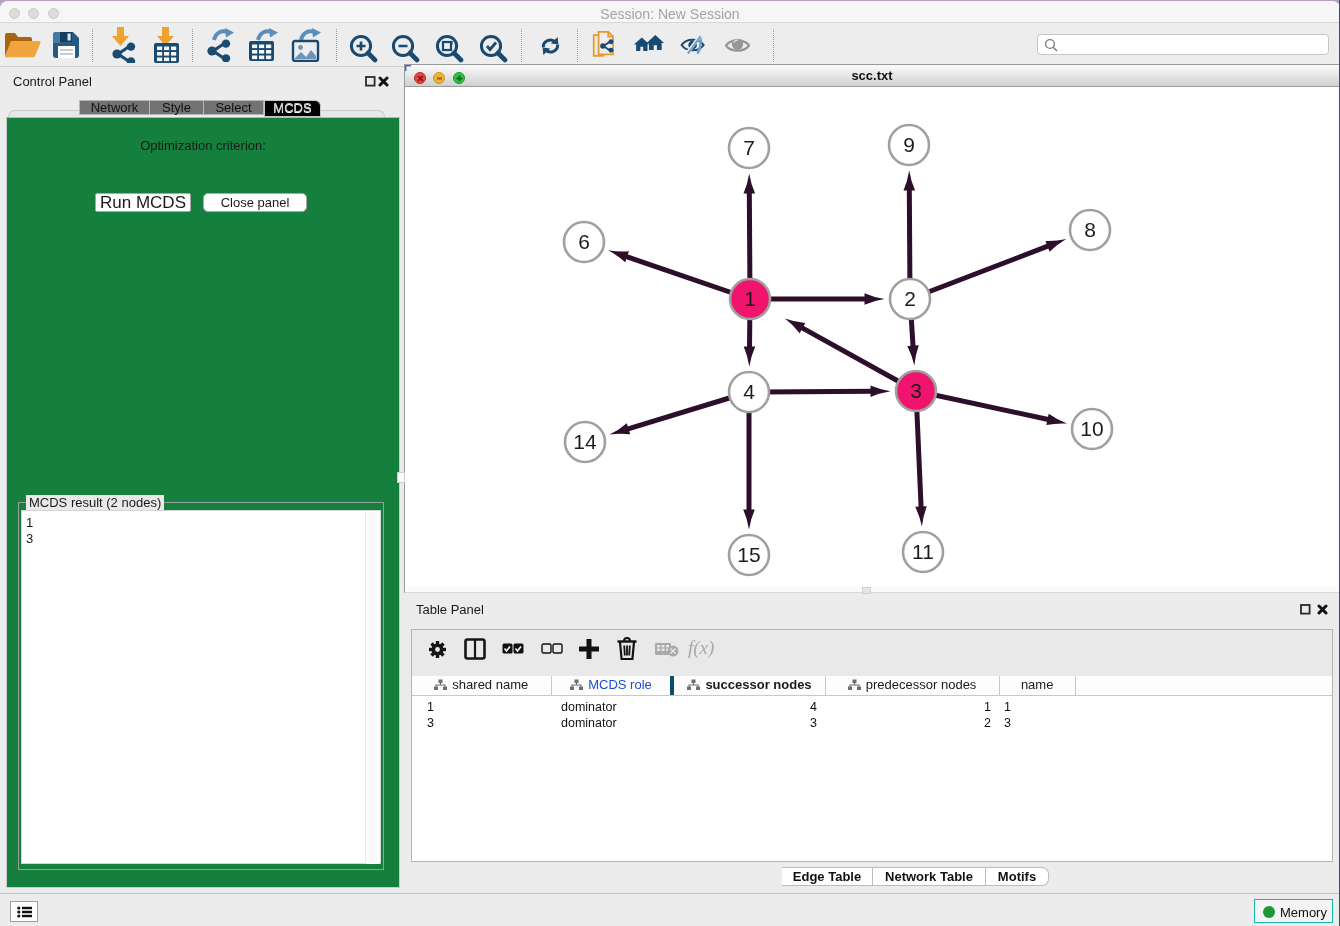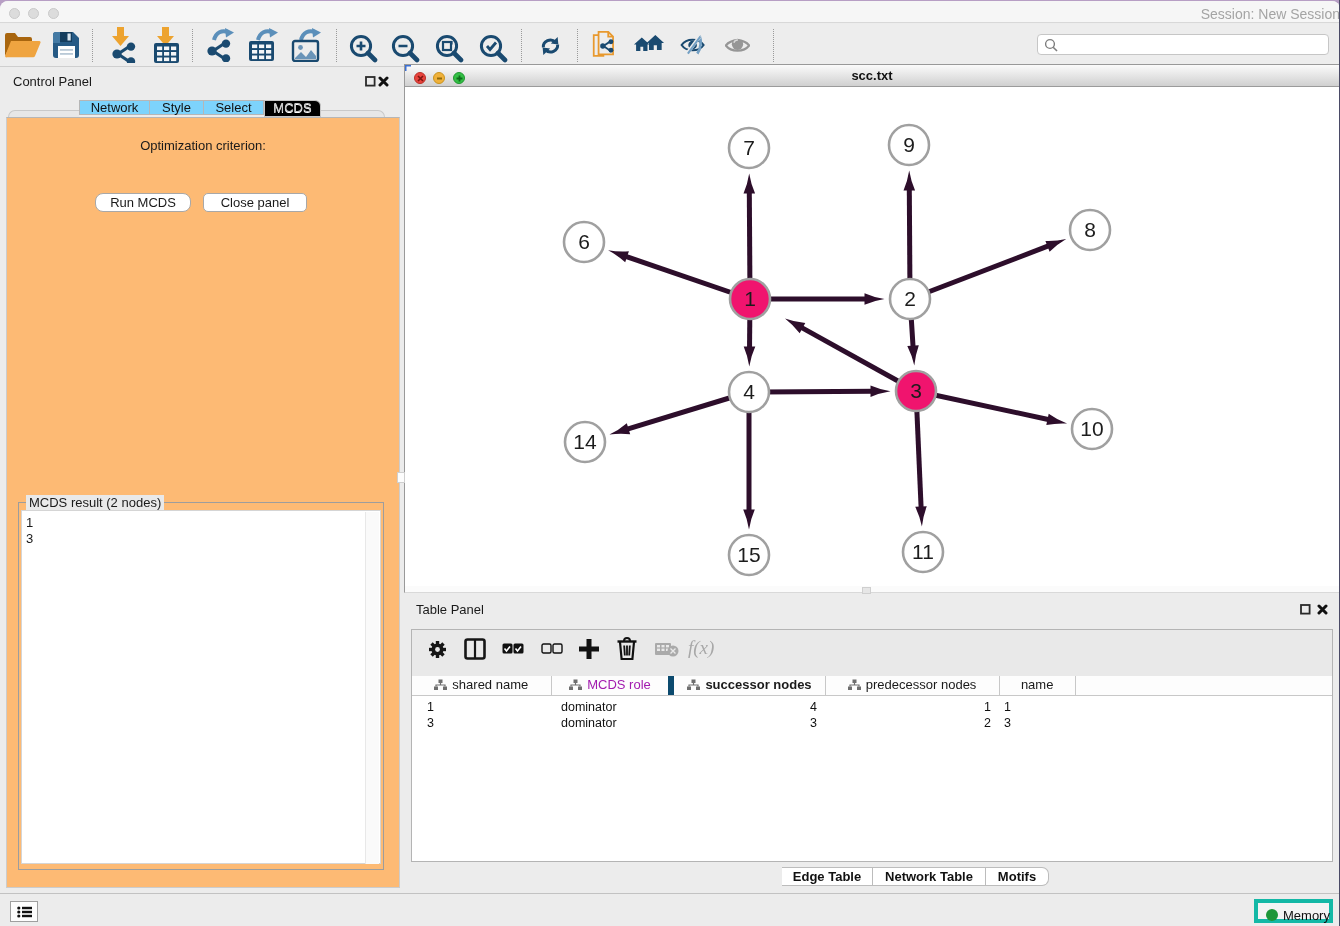--- a/index.html
+++ b/index.html
@@ -6,34 +6,34 @@
   html,body { width:1340px; height:926px; overflow:hidden; }
   body { font-family:"Liberation Sans", sans-serif; background:#b79ec4; position:relative; }
   .abs { position:absolute; }
   
   #win { position:absolute; left:0; top:1px; width:1340px; height:925px;
          background:#ececec; border-radius:8px 8px 0 0; overflow:hidden; }
   #titlebar { position:absolute; left:0; top:0; width:100%; height:22px;
               background:#f6f6f6; border-bottom:1px solid #d8d8d8; }
   .tl { position:absolute; top:7px; width:11px; height:11px; border-radius:50%;
         background:#dcdcdc; border:1px solid #c9c9c9; }
-  #title { position:absolute; top:5px; width:100%; text-align:right;
+  #title { position:absolute; top:5px; width:100%; text-align:center;
            color:#a4a4a4; font-size:14px; }
   #toolbar { position:absolute; left:0; top:23px; width:100%; height:43px;
              background:#ededed; border-bottom:1px solid #cfcfcf; }
   .tbsep { position:absolute; top:5px; height:33px; width:0;
            border-left:1px dotted #9a9a9a; }
   
   #cp { position:absolute; left:0; top:67px; width:393px; height:825px; background:#ececec; }
   #cp-title { position:absolute; left:13px; top:6px; font-size:13px; color:#1a1a1a; }
-  .tab { position:absolute; top:32px; height:15px; background:#7dd3fc;
+  .tab { position:absolute; top:32px; height:15px; background:#737373;
          border:1px solid #b6b6b6; font-size:13px; color:#111;
          text-align:center; line-height:14px; }
   #cpbody { position:absolute; left:6px; top:49px; width:394px; height:771px;
-            background:#fdba74; border:1px solid #cccccc; border-top:1px solid #b6b6b6; }
+            background:#15803d; border:1px solid #cccccc; border-top:1px solid #b6b6b6; }
   
   #net { position:absolute; left:404px; top:63px; width:936px; height:529px;
          background:#ffffff; border:1px solid #999; border-bottom:1px solid #d9d9d9; }
   #nettitle { position:absolute; left:0; top:0; width:100%; height:22px;
               background:linear-gradient(#fbfbfb,#d0d0d0); border-bottom:1px solid #9b9b9b; }
   
   #tp { position:absolute; left:404px; top:597px; width:936px; height:295px; background:#ececec; }
   
   #status { position:absolute; left:0; top:892px; width:1340px; height:33px;
             background:#ececec; border-top:1px solid #c2c2c2; }
@@ -227,21 +227,21 @@
         <path d="M2,2 L9,9 M9,2 L2,9" stroke="#111" stroke-width="3" stroke-linecap="round"></path>
       </svg>
     <div class="abs" style="left:8px;top:42px;width:71px;height:7px;background:#e7e7e7;border:1px solid #c9c9c9;border-bottom:none;border-right:none;border-radius:8px 0 0 0;"></div>
       <div class="abs" style="left:321px;top:42px;width:64px;height:7px;background:#e7e7e7;border:1px solid #c9c9c9;border-bottom:none;border-left:none;border-radius:0 8px 0 0;"></div>
     <div class="tab" style="left:79px;width:71px;">Network</div>
     <div class="tab" style="left:150px;width:54px;border-left:none;">Style</div>
     <div class="tab" style="left:204px;width:60px;border-left:none;">Select</div>
     <div class="tab" style="left:264px;width:57px;background:#000000;border-color:#c6c6c6;color:#c9c9c9;text-shadow:0 1px 0 #fff;border-radius:0 6px 0 0;height:17px;">MCDS</div>
     <div id="cpbody">
       <div class="abs" style="left:0;top:20px;width:100%;text-align:center;font-size:13px;color:#1a1a1a;">Optimization criterion:</div>
-      <div class="abs" style="left:88px;top:75px;width:96px;height:19px;background:#fff;border:1px solid #a8a8a8;border-radius:8px;font-size:13px;color:#1a1a1a;text-align:center;line-height:18px;">Run MCDS</div>
+      <div class="abs" style="left:88px;top:75px;width:96px;height:19px;background:#fff;border:1px solid #a8a8a8;border-radius:2px;font-size:17px;color:#1a1a1a;text-align:center;line-height:18px;">Run MCDS</div>
       <div class="abs" style="left:196px;top:75px;width:104px;height:19px;background:#fff;border:1px solid #a8a8a8;border-radius:5px;font-size:13px;color:#1a1a1a;text-align:center;line-height:18px;">Close panel</div>
       <div class="abs" style="left:11px;top:384px;width:366px;height:368px;border:1px solid #9d9d9d;">
         <div class="abs" style="left:7px;top:-8px;background:#e9e9e9;padding:0 3px;font-size:13px;color:#1a1a1a;">MCDS result (2 nodes)</div>
         <div class="abs" style="left:2px;top:7px;width:360px;height:354px;background:#fff;border:1px solid #d5d5d5;">
           <div class="abs" style="left:4px;top:4px;font-size:13px;color:#1a1a1a;line-height:16px;">1<br>3</div>
           <div class="abs" style="right:1px;top:1px;width:14px;height:352px;background:#fafafa;border-left:1px solid #e8e8e8;"></div>
         </div>
       </div>
     </div>
   </div>
@@ -384,21 +384,21 @@
         <div class="abs" style="left:276px;top:7px;font-size:19px;color:#a8a8a8;font-style:italic;font-family:'Liberation Serif',serif;">f(x)</div>
         <div class="abs" style="left:0;top:46px;width:920px;height:20px;background:#fdfdfd;border-bottom:1px solid #c8c8c8;">
           <div class="abs" style="left:0px;top:0;width:139.6px;height:19px;border-right:1px solid #c8c8c8;text-align:center;font-size:13px;color:#1a1a1a;line-height:18px;white-space:nowrap;overflow:hidden;"><svg style="vertical-align:-2px;margin-right:5px" width="13" height="12" viewBox="0 0 13 12">
               <g fill="#6e6e6e">
                 <rect x="4.5" y="0.5" width="4" height="3.5"></rect>
                 <rect x="0" y="7.5" width="4" height="3.5"></rect>
                 <rect x="9" y="7.5" width="4" height="3.5"></rect>
                 <path d="M6.5,4 v2 M2,7.5 v-1.5 h9 v1.5" stroke="#6e6e6e" stroke-width="1.2" fill="none"></path>
               </g>
             </svg>shared name</div>
-          <div class="abs" style="left:139.6px;top:0;width:122.8px;height:19px;border-right:6px solid #0c4a6e;text-align:center;font-size:13px;color:#a21caf;line-height:18px;white-space:nowrap;overflow:hidden;"><svg style="vertical-align:-2px;margin-right:5px" width="13" height="12" viewBox="0 0 13 12">
+          <div class="abs" style="left:139.6px;top:0;width:122.8px;height:19px;border-right:4px solid #0c4a6e;text-align:center;font-size:13px;color:#1d4ed8;line-height:18px;white-space:nowrap;overflow:hidden;"><svg style="vertical-align:-2px;margin-right:5px" width="13" height="12" viewBox="0 0 13 12">
               <g fill="#6e6e6e">
                 <rect x="4.5" y="0.5" width="4" height="3.5"></rect>
                 <rect x="0" y="7.5" width="4" height="3.5"></rect>
                 <rect x="9" y="7.5" width="4" height="3.5"></rect>
                 <path d="M6.5,4 v2 M2,7.5 v-1.5 h9 v1.5" stroke="#6e6e6e" stroke-width="1.2" fill="none"></path>
               </g>
             </svg>MCDS role</div>
           <div class="abs" style="left:262.4px;top:0;width:151.2px;height:19px;border-right:1px solid #c8c8c8;text-align:center;font-size:13px;color:#1a1a1a;line-height:18px;white-space:nowrap;overflow:hidden;font-weight:bold;"><svg style="vertical-align:-2px;margin-right:5px" width="13" height="12" viewBox="0 0 13 12">
               <g fill="#6e6e6e">
                 <rect x="4.5" y="0.5" width="4" height="3.5"></rect>
@@ -443,21 +443,21 @@
         <g fill="#111">
             <circle cx="1.8" cy="2" r="1.6"></circle>
             <circle cx="1.8" cy="6" r="1.6"></circle>
             <circle cx="1.8" cy="10" r="1.6"></circle>
         <rect x="5" y="0.8" width="10" height="2.4"></rect>
             <rect x="5" y="4.8" width="10" height="2.4"></rect>
             <rect x="5" y="8.8" width="10" height="2.4"></rect>
           </g>
       </svg>
     </div>
-    <div class="abs" style="left:1254px;top:5px;width:79px;height:24px;background:#f4f4f4;border:4px solid #14b8a6;">
+    <div class="abs" style="left:1254px;top:5px;width:79px;height:24px;background:#f4f4f4;border:1px solid #14b8a6;">
       <div class="abs" style="left:8px;top:6px;width:12px;height:12px;border-radius:50%;background:#1e9639;"></div>
       <div class="abs" style="left:25px;top:5px;font-size:13px;color:#111;">Memory</div>
     </div>
 </div>
 </div>
 
 <div class="abs" style="left:397px;top:472px;width:8px;height:11px;background:#fdfdfd;border:1px solid #cfcfcf;"></div>
 <div class="abs" style="left:862px;top:587px;width:9px;height:7px;background:#e6e6e6;border:1px solid #cfcfcf;"></div>
 <div id="rightedge"></div>
 

